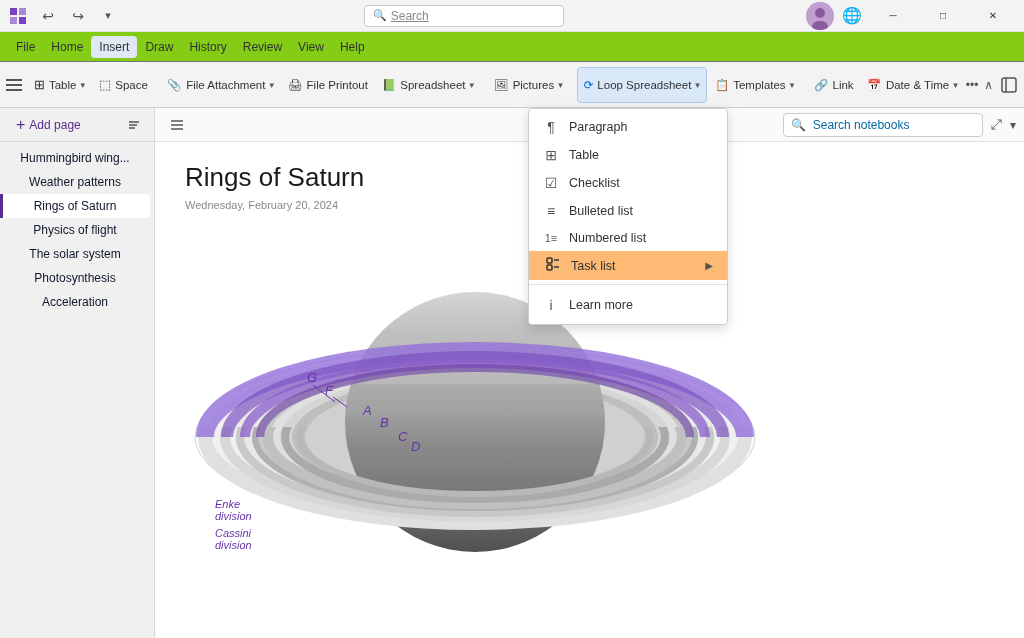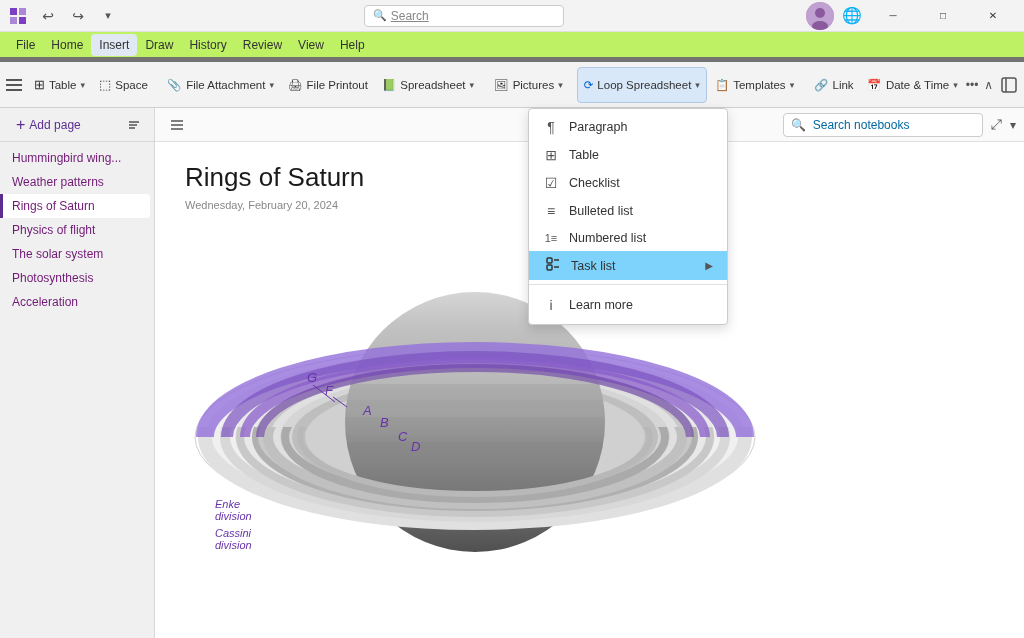--- a/index.html
+++ b/index.html
@@ -29,25 +29,25 @@
       height: 22px;
       font-size: 12px;
       color: #666;
       margin: 0 auto;
     }
     .search-icon-title { margin-right: 4px; color: #888; font-size: 11px; }
 
     
     .menu-bar {
       height: 30px;
-      background: #bef264;
+      background: #84cc16;
       display: flex;
       align-items: center;
       padding: 0 8px;
-      border-bottom: 5px solid #737373;
+      border-bottom: 1px solid #737373;
     }
     .menu-item {
       padding: 4px 8px;
       font-size: 12px;
       cursor: pointer;
       border-radius: 4px;
       color: #333;
     }
     .menu-item.active { background: #e8e8e8; }
 
@@ -90,26 +90,27 @@
       font-size: 12px;
       color: #5c2d91;
       background: transparent;
       border: none;
     }
     .sort-btn { margin-left: auto; cursor: pointer; color: #555; font-size: 13px; width: 24px; height: 24px; display: flex; align-items: center; justify-content: center; border-radius: 3px; }
     .page-item {
       padding: 5px 12px;
       font-size: 12px;
       cursor: pointer;
-      color: #701a75;
+      color: #0f172a;
       white-space: nowrap;
       overflow: hidden;
       text-overflow: ellipsis;
       border-radius: 0 4px 4px 0;
       margin-right: 4px;
+      text-align: center;
     }
     .page-item.active { background: #ffffff; font-weight: 500; border-left: 3px solid #5c2d91; padding-left: 9px; }
     .search-notebooks {
       display: flex; align-items: center;
       background: #fff;
       border: 1px solid #ccc;
       border-radius: 4px;
       padding: 2px 8px;
       height: 24px;
       font-size: 12px;
@@ -132,21 +133,21 @@
     }
     .dropdown-item {
       display: flex;
       align-items: center;
       gap: 10px;
       padding: 6px 14px;
       font-size: 12.5px;
       cursor: pointer;
       color: #333;
     }
-    .dropdown-item.hovered { background: #7dd3fc; padding-left: 16px; }
+    .dropdown-item.hovered { background: #fdba74; padding-left: 16px; }
     .dropdown-item .di-icon { font-size: 14px; color: #555; width: 16px; text-align: center; }
     .dropdown-item .di-arrow { margin-left: auto; font-size: 10px; color: #555; }
     .dropdown-separator { height: 1px; background: #e0e0e0; margin: 4px 0; }
   </style>
 </head>
 <body>
 
 <div class="title-bar">
   <div class="title-bar-left">
     <div class="win-icon">

